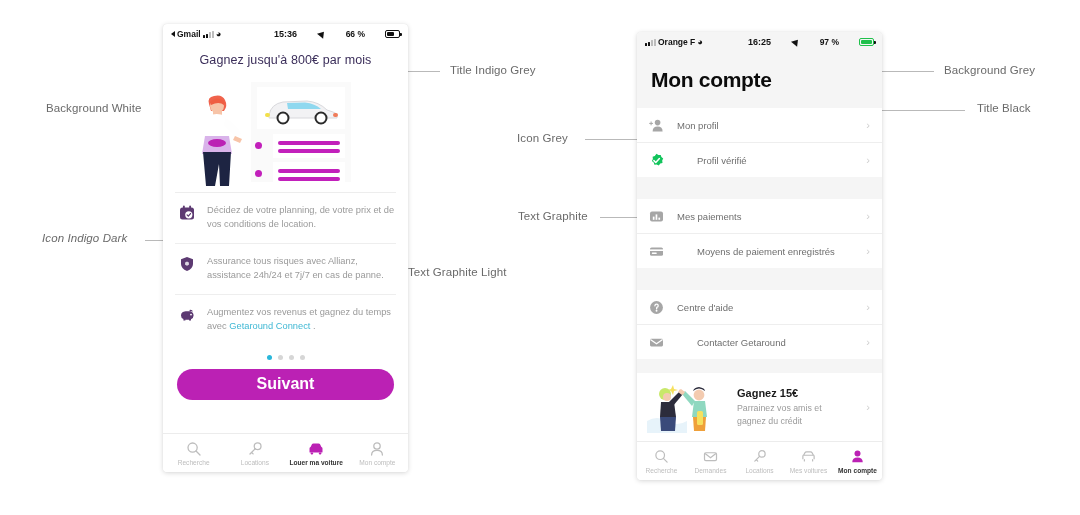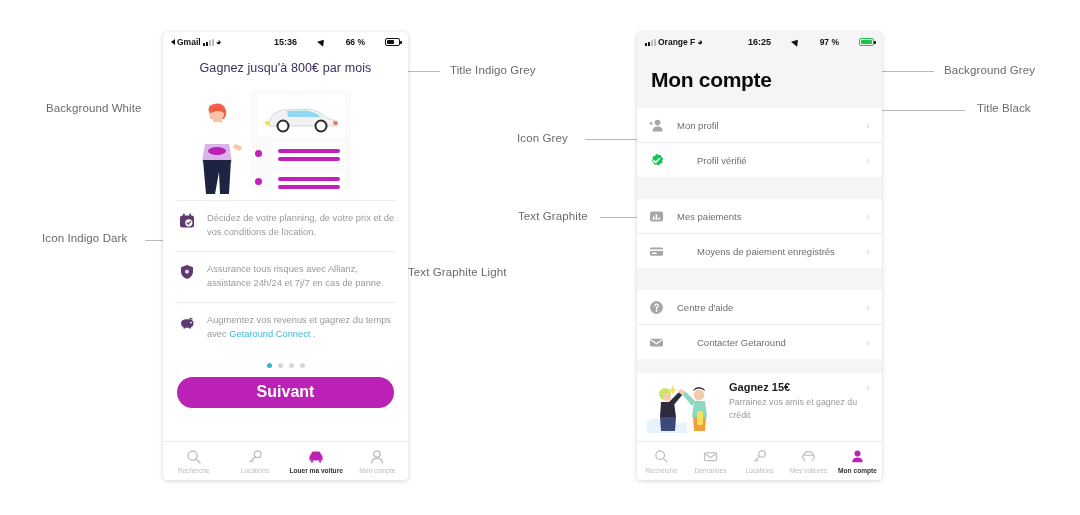--- a/index.html
+++ b/index.html
@@ -16,21 +16,21 @@
   .arrow{position:absolute;width:0;height:0;border-top:3px solid transparent;border-bottom:3px solid transparent;}
   .arrow.right{border-left:4px solid #b9b9b9;}
   .arrow.left{border-right:4px solid #b9b9b9;}
 
   
   .phone{
     position:absolute;background:#fff;border-radius:4px;
     box-shadow:0 1px 5px rgba(0,0,0,.16), 0 0 1px rgba(0,0,0,.10);
     overflow:hidden;
   }
-  #phone-left{left:163px;top:32px;width:245px;height:448px;}
+  #phone-left{left:163px;top:24px;width:245px;height:448px;}
   #phone-right{left:637px;top:32px;width:245px;height:448px;}
 
   
   .statusbar{
     height:20px;display:flex;align-items:center;
     font-size:8.5px;color:#111;font-weight:bold;padding:0 8px;
   }
   .sb-left{display:flex;align-items:center;gap:2px;flex:1;}
   .sb-mid{font-size:9px;font-weight:bold;}
   .sb-right{display:flex;align-items:center;gap:20px;flex:1;justify-content:flex-end;}
@@ -97,38 +97,38 @@
   .r-head{background:#f5f5f5;height:56px;display:flex;align-items:center;padding:0 14px;}
   .r-title{font-size:21px;font-weight:bold;color:#0b0b0b;letter-spacing:-.3px;}
   .r-gap{background:#f5f5f5;height:22px;}
   .r-group{background:#fff;}
   .r-row{display:flex;align-items:center;gap:11px;height:34px;padding:0 12px;border-bottom:1px solid #eeeeee;}
   .r-row:last-child{border-bottom:none;gap:31px;}
   .r-ico{width:17px;flex:0 0 17px;display:flex;align-items:center;color:#a6a6a6;}
   .r-lab{flex:1;font-size:9.5px;color:#6e6e6e;}
   .chev{color:#cfcfcf;font-size:11px;}
 
-  .promo{background:#fff;display:flex;gap:6px;padding:8px 12px 8px 10px;}
+  .promo{background:#fff;display:flex;align-items:center;gap:14px;padding:8px 12px 8px 10px;}
   .promo-art{width:76px;height:52px;position:relative;overflow:hidden;flex:0 0 76px;background:#fff;}
   .promo-txt{flex:1;}
   .promo-h{font-size:11px;font-weight:bold;color:#1a1a1a;margin-bottom:3px;}
   .promo-p{font-size:8.8px;color:#9a9a9a;line-height:1.45;}
 
   .r-partial{display:flex;align-items:center;gap:11px;height:17px;padding:0 12px;overflow:hidden;background:#fff;border-top:1px solid #eeeeee;}
 </style>
 </head>
 <body>
 
 <div class="stage">
 
   <div class="anno" style="left:46px;top:102px;">Background White</div>
   <div class="leader" style="left:170px;top:110px;width:38px;"></div>
   <div class="arrow right" style="left:207px;top:107px;"></div>
 
-  <div class="anno" style="left:42px;top:232px;">Icon Indigo Dark</div>
+  <div class="anno" style="left:42px;top:232px;font-style:italic;">Icon Indigo Dark</div>
   <div class="leader" style="left:145px;top:240px;width:33px;"></div>
 
   <div class="anno" style="left:450px;top:64px;">Title Indigo Grey</div>
   <div class="leader" style="left:378px;top:71px;width:62px;"></div>
   <div class="arrow left" style="left:374px;top:68px;"></div>
 
   <div class="anno" style="left:408px;top:266px;">Text Graphite Light</div>
   <div class="leader" style="left:332px;top:281px;width:68px;"></div>
   <div class="arrow left" style="left:328px;top:278px;"></div>
 

